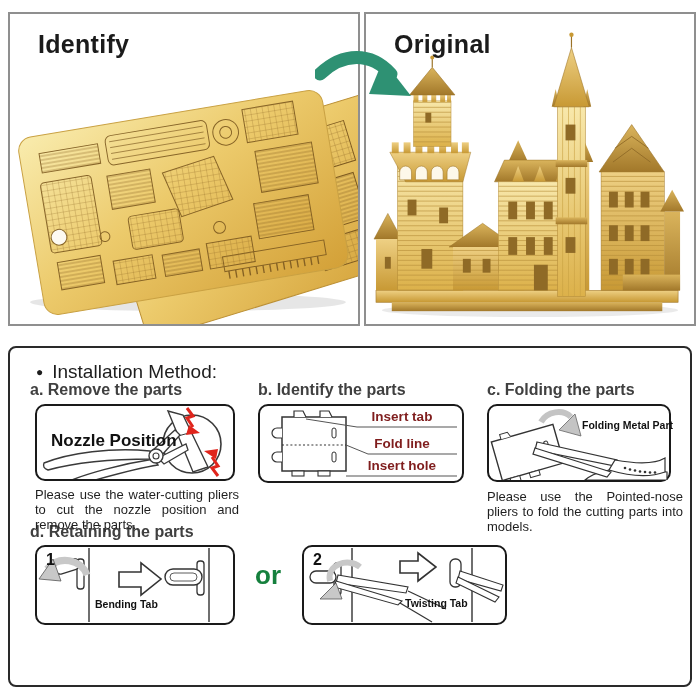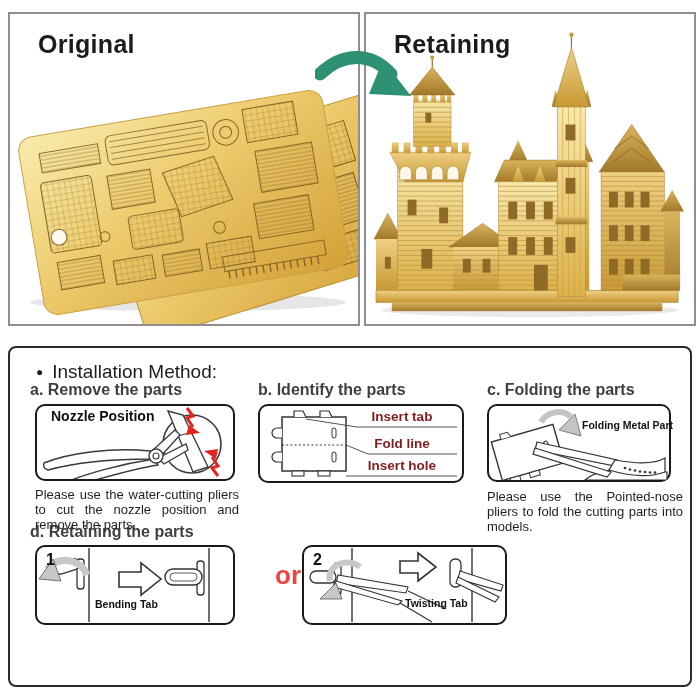--- a/index.html
+++ b/index.html
@@ -33,25 +33,25 @@
   #dbox-c { left:477px; top:56px;  width:184px; height:78px; }
   #dbox-1 { left:25px;  top:197px; width:200px; height:80px; }
   #dbox-2 { left:292px; top:197px; width:205px; height:80px; }
   .diagram-box svg { position:absolute; left:0; top:0; width:100%; height:100%; }
 
   .caption { position:absolute; font-size:13px; line-height:15px; color:#1f1f1f; text-align:justify; }
   #cap-a { left:25px;  top:139px; width:204px; }
   #cap-b { left:248px; top:139px; width:208px; }
   #cap-c { left:477px; top:141px; width:196px; }
 
-  #or-label { left:245px; top:212px; font-size:26px; font-weight:800; color:#ef4444;margin-left:20px; }
+  #or-label { left:245px; top:212px; font-size:26px; font-weight:800; color:#15803d; }
 
   .box-num { position:absolute; left:9px; top:4px; font-size:16px; font-weight:700; color:#111; }
   .mini-label { position:absolute; font-weight:700; color:#111; white-space:nowrap; }
-  #nozzle-label  { left:14px; top:2px;  font-size:14px; }
+  #nozzle-label  { left:14px; top:25px;  font-size:17px; }
   #folding-label { left:93px; top:13px; font-size:10.5px; }
   #bending-label { left:58px; top:51px; width:90px; text-align:left; font-size:10.5px; }
   #twisting-label{ left:101px; top:50px; font-size:10.5px; }
   .b-label { position:absolute; left:88px; width:108px; text-align:center; font-size:13.5px; font-weight:700; color:#7f1d1d; }
   #b-label-0 { top:3px; }  #b-label-1 { top:30px; }  #b-label-2 { top:52px; }
 </style>
 </head>
 <body>
 
 <div id="screen">
@@ -100,21 +100,21 @@
           <rect x="192" y="236" width="46" height="26" fill="url(#pgrid)"></rect>
           <rect x="246" y="204" width="56" height="36" fill="url(#phl)"></rect>
           <circle cx="46" cy="205" r="8" fill="#fff"></circle>
           <circle cx="92" cy="212" r="5"></circle>
           <circle cx="208" cy="222" r="6"></circle>
           <rect x="206" y="252" width="104" height="15"></rect>
           <path d="M210,267 v8 M217,267 v8 M224,267 v8 M231,267 v8 M238,267 v8 M245,267 v8 M252,267 v8 M259,267 v8 M266,267 v8 M273,267 v8 M280,267 v8 M287,267 v8 M294,267 v8 M301,267 v8" stroke-width="1.4"></path>
         </g>
       </g>
     </svg>
-    <div class="panel-title">Original</div>
+    <div class="panel-title">Identify</div>
   </div>
 
   <div class="panel" id="panel-finished">
     <svg class="illustration" viewBox="0 0 332 314">
       <defs>
         <linearGradient id="gA" x1="0" y1="0" x2="0" y2="1">
             <stop offset="0" stop-color="#f8e8ab"></stop>
             <stop offset="1" stop-color="#dcb14a"></stop>
           </linearGradient>
         <linearGradient id="gB" x1="0" y1="0" x2="0" y2="1">
@@ -228,21 +228,21 @@
           <rect x="262" y="214" width="9" height="16"></rect>
           <rect x="278" y="214" width="9" height="16"></rect>
         <rect x="246" y="248" width="9" height="16"></rect>
           <rect x="262" y="248" width="9" height="16"></rect>
           <rect x="278" y="248" width="9" height="16"></rect>
       </g>
       <rect x="302" y="200" width="16" height="80" fill="url(#gC)"></rect>
       <polygon points="298,200 322,200 310,178" fill="url(#gC)"></polygon>
       <rect x="260" y="264" width="58" height="16" fill="url(#gC)"></rect>
     </svg>
-    <div class="panel-title">Retaining</div>
+    <div class="panel-title">Original</div>
   </div>
 
   <svg id="green-arrow" viewBox="0 0 100 72">
     <path d="M5,26 C28,4 56,4 76,26" fill="none" stroke="#2e9173" stroke-width="13" stroke-linecap="round"></path>
     <polygon points="68,12 96,48 54,46" fill="#2e9173"></polygon>
   </svg>
 
   <div id="install-box">
 
     <div class="ib-abs" id="install-header">

